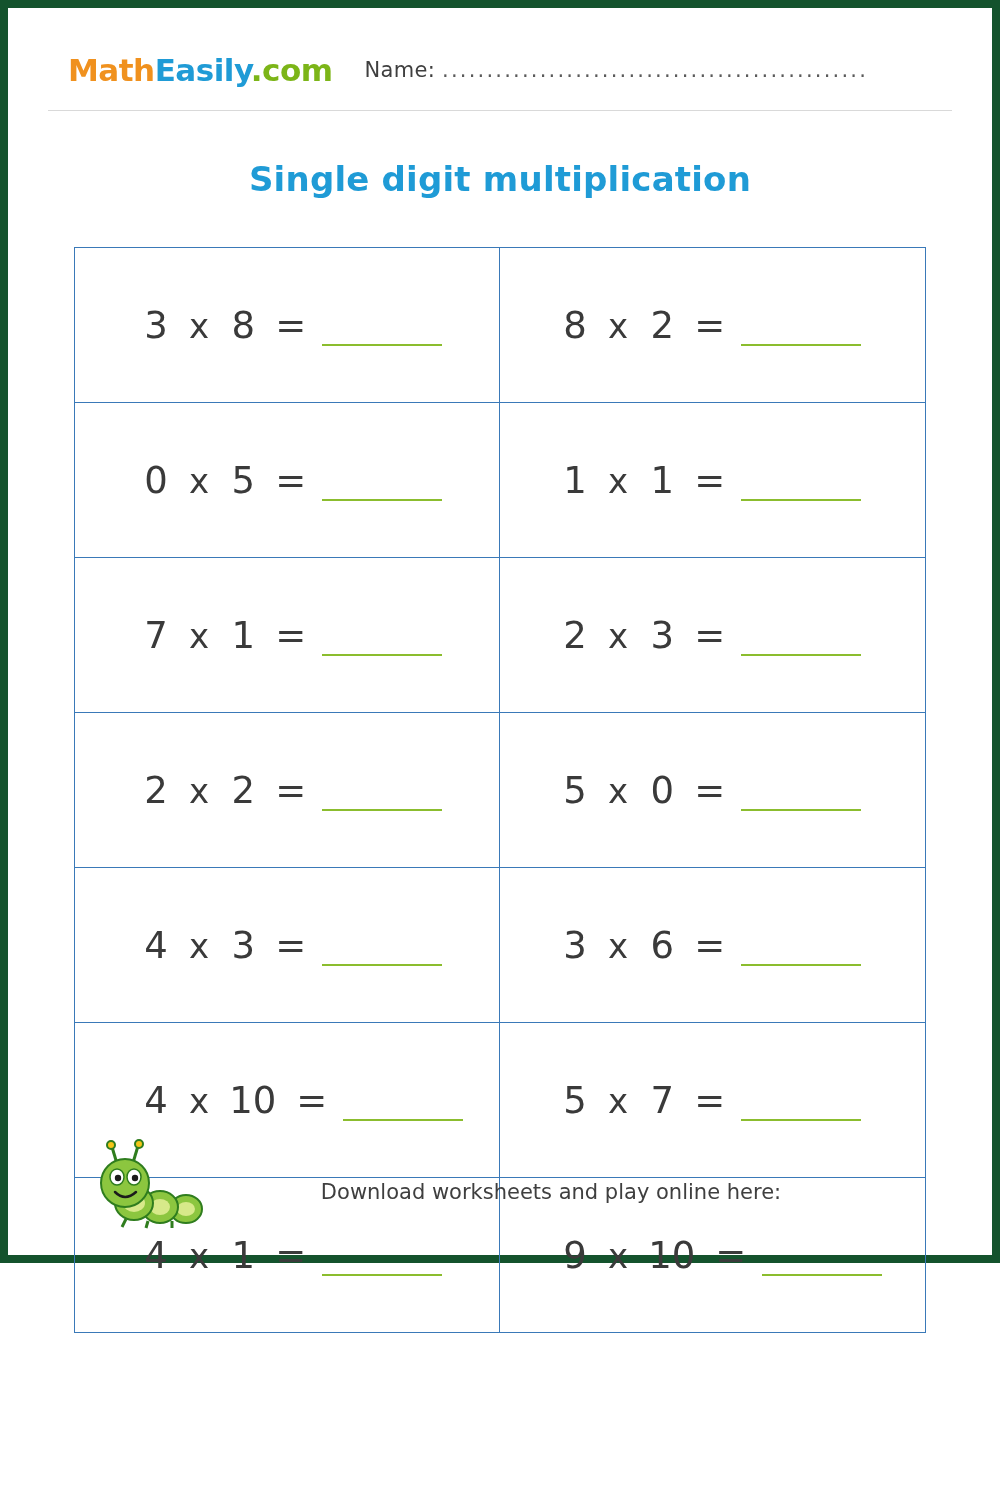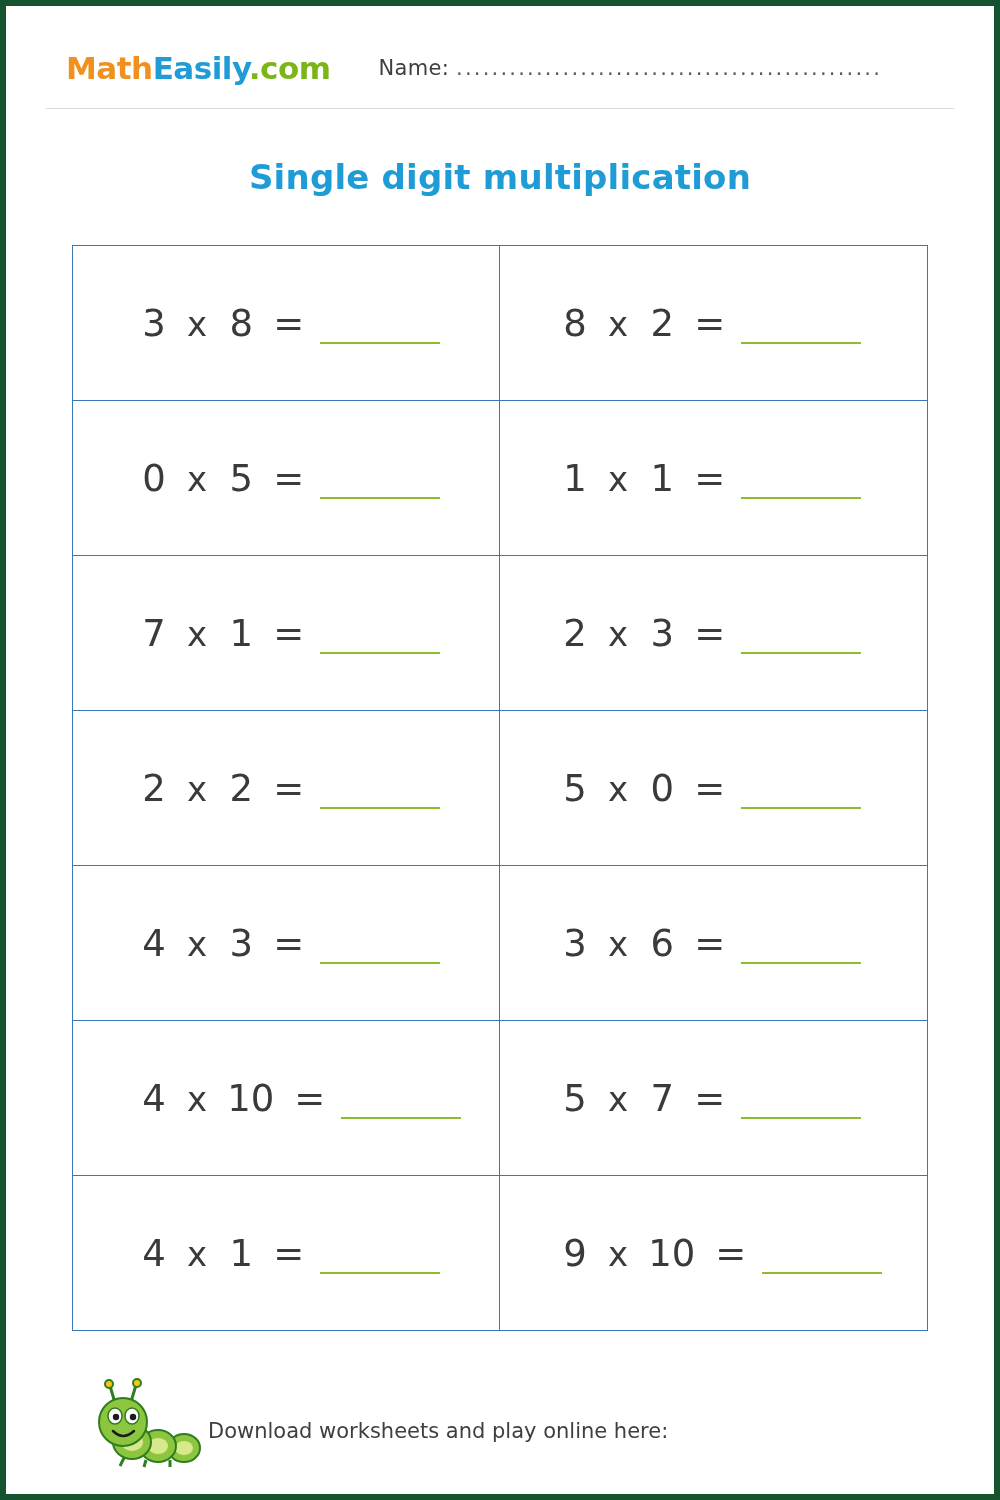--- a/index.html
+++ b/index.html
@@ -9,23 +9,23 @@
   body {
     width: 1000px;
     height: 1500px;
     background: #ffffff;
     font-family: "DejaVu Sans", sans-serif;
     overflow: hidden;
   }
   .page {
     position: relative;
     width: 1000px;
-    height: 1500px;
-    box-sizing: border-box;
-    border: 6px solid #14532d;
+    height: 1263px;
+    box-sizing: border-box;
+    border: 8px solid #14532d;
     background: #ffffff;
   }
   .inner {
     position: absolute;
     left: 0; top: 0; right: 0; bottom: 0;
     background: #ffffff;
     padding: 28px 40px 0 40px;
     box-sizing: border-box;
   }
 
@@ -41,21 +41,21 @@
     font-size: 31px;
     font-weight: bold;
     letter-spacing: -0.5px;
     white-space: nowrap;
   }
   .logo .seg-math  { color: #f0911e; }
   .logo .seg-easily{ color: #1f9bd6; }
   .logo .seg-com   { color: #7cb518; }
 
   .name-line {
-    margin-left: 48px;
+    margin-left: 32px;
     font-family: "DejaVu Sans", sans-serif;
     font-size: 21px;
     color: #3f3f3f;
     white-space: nowrap;
     letter-spacing: 0.3px;
   }
   .name-dots {
     letter-spacing: 2.2px;
     color: #5a5a5a;
   }
@@ -147,20 +147,21 @@
   }
   .bug {
     width: 120px;
     height: 92px;
     position: relative;
     flex: 0 0 120px;
     margin-left: 42px;
   }
   .footer-text {
     flex: 1 1 auto;
+    text-align: center;
     margin-right: 60px;
     margin-top: 28px;
   }
   .footer-line1 {
     font-size: 21px;
     color: #3f3f3f;
     margin-bottom: 10px;
   }
   .footer-line2 {
     font-size: 21px;

